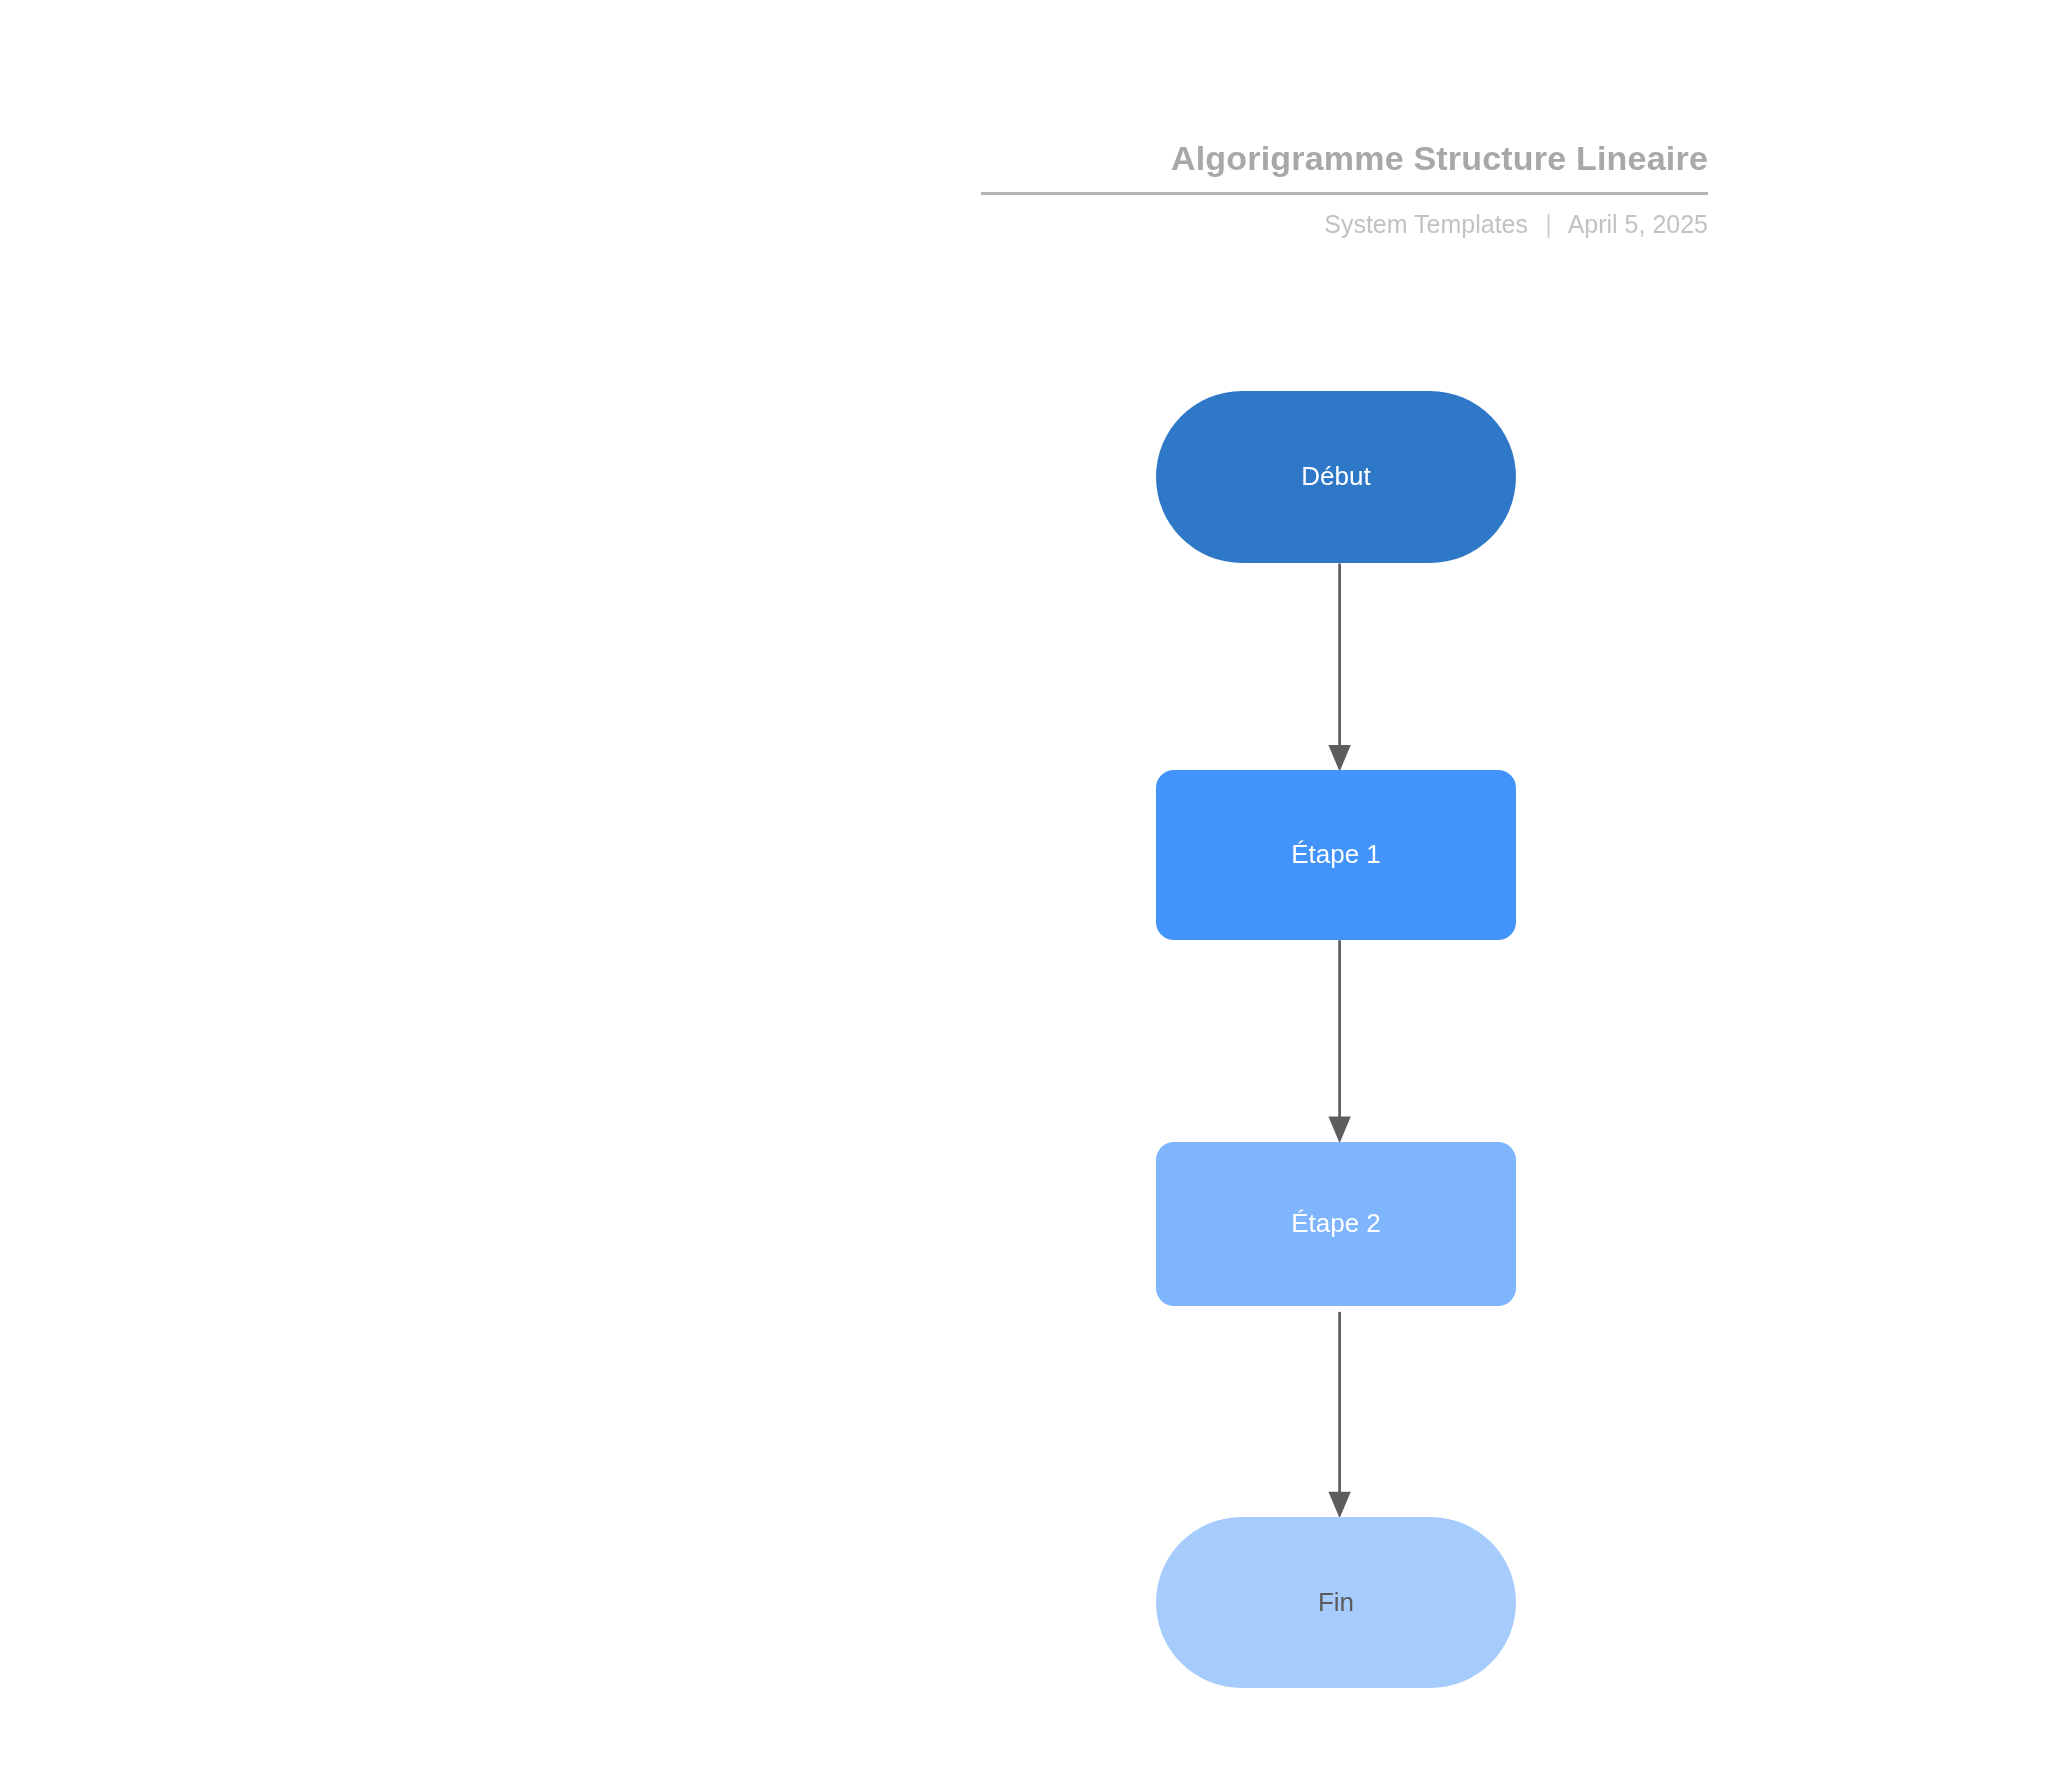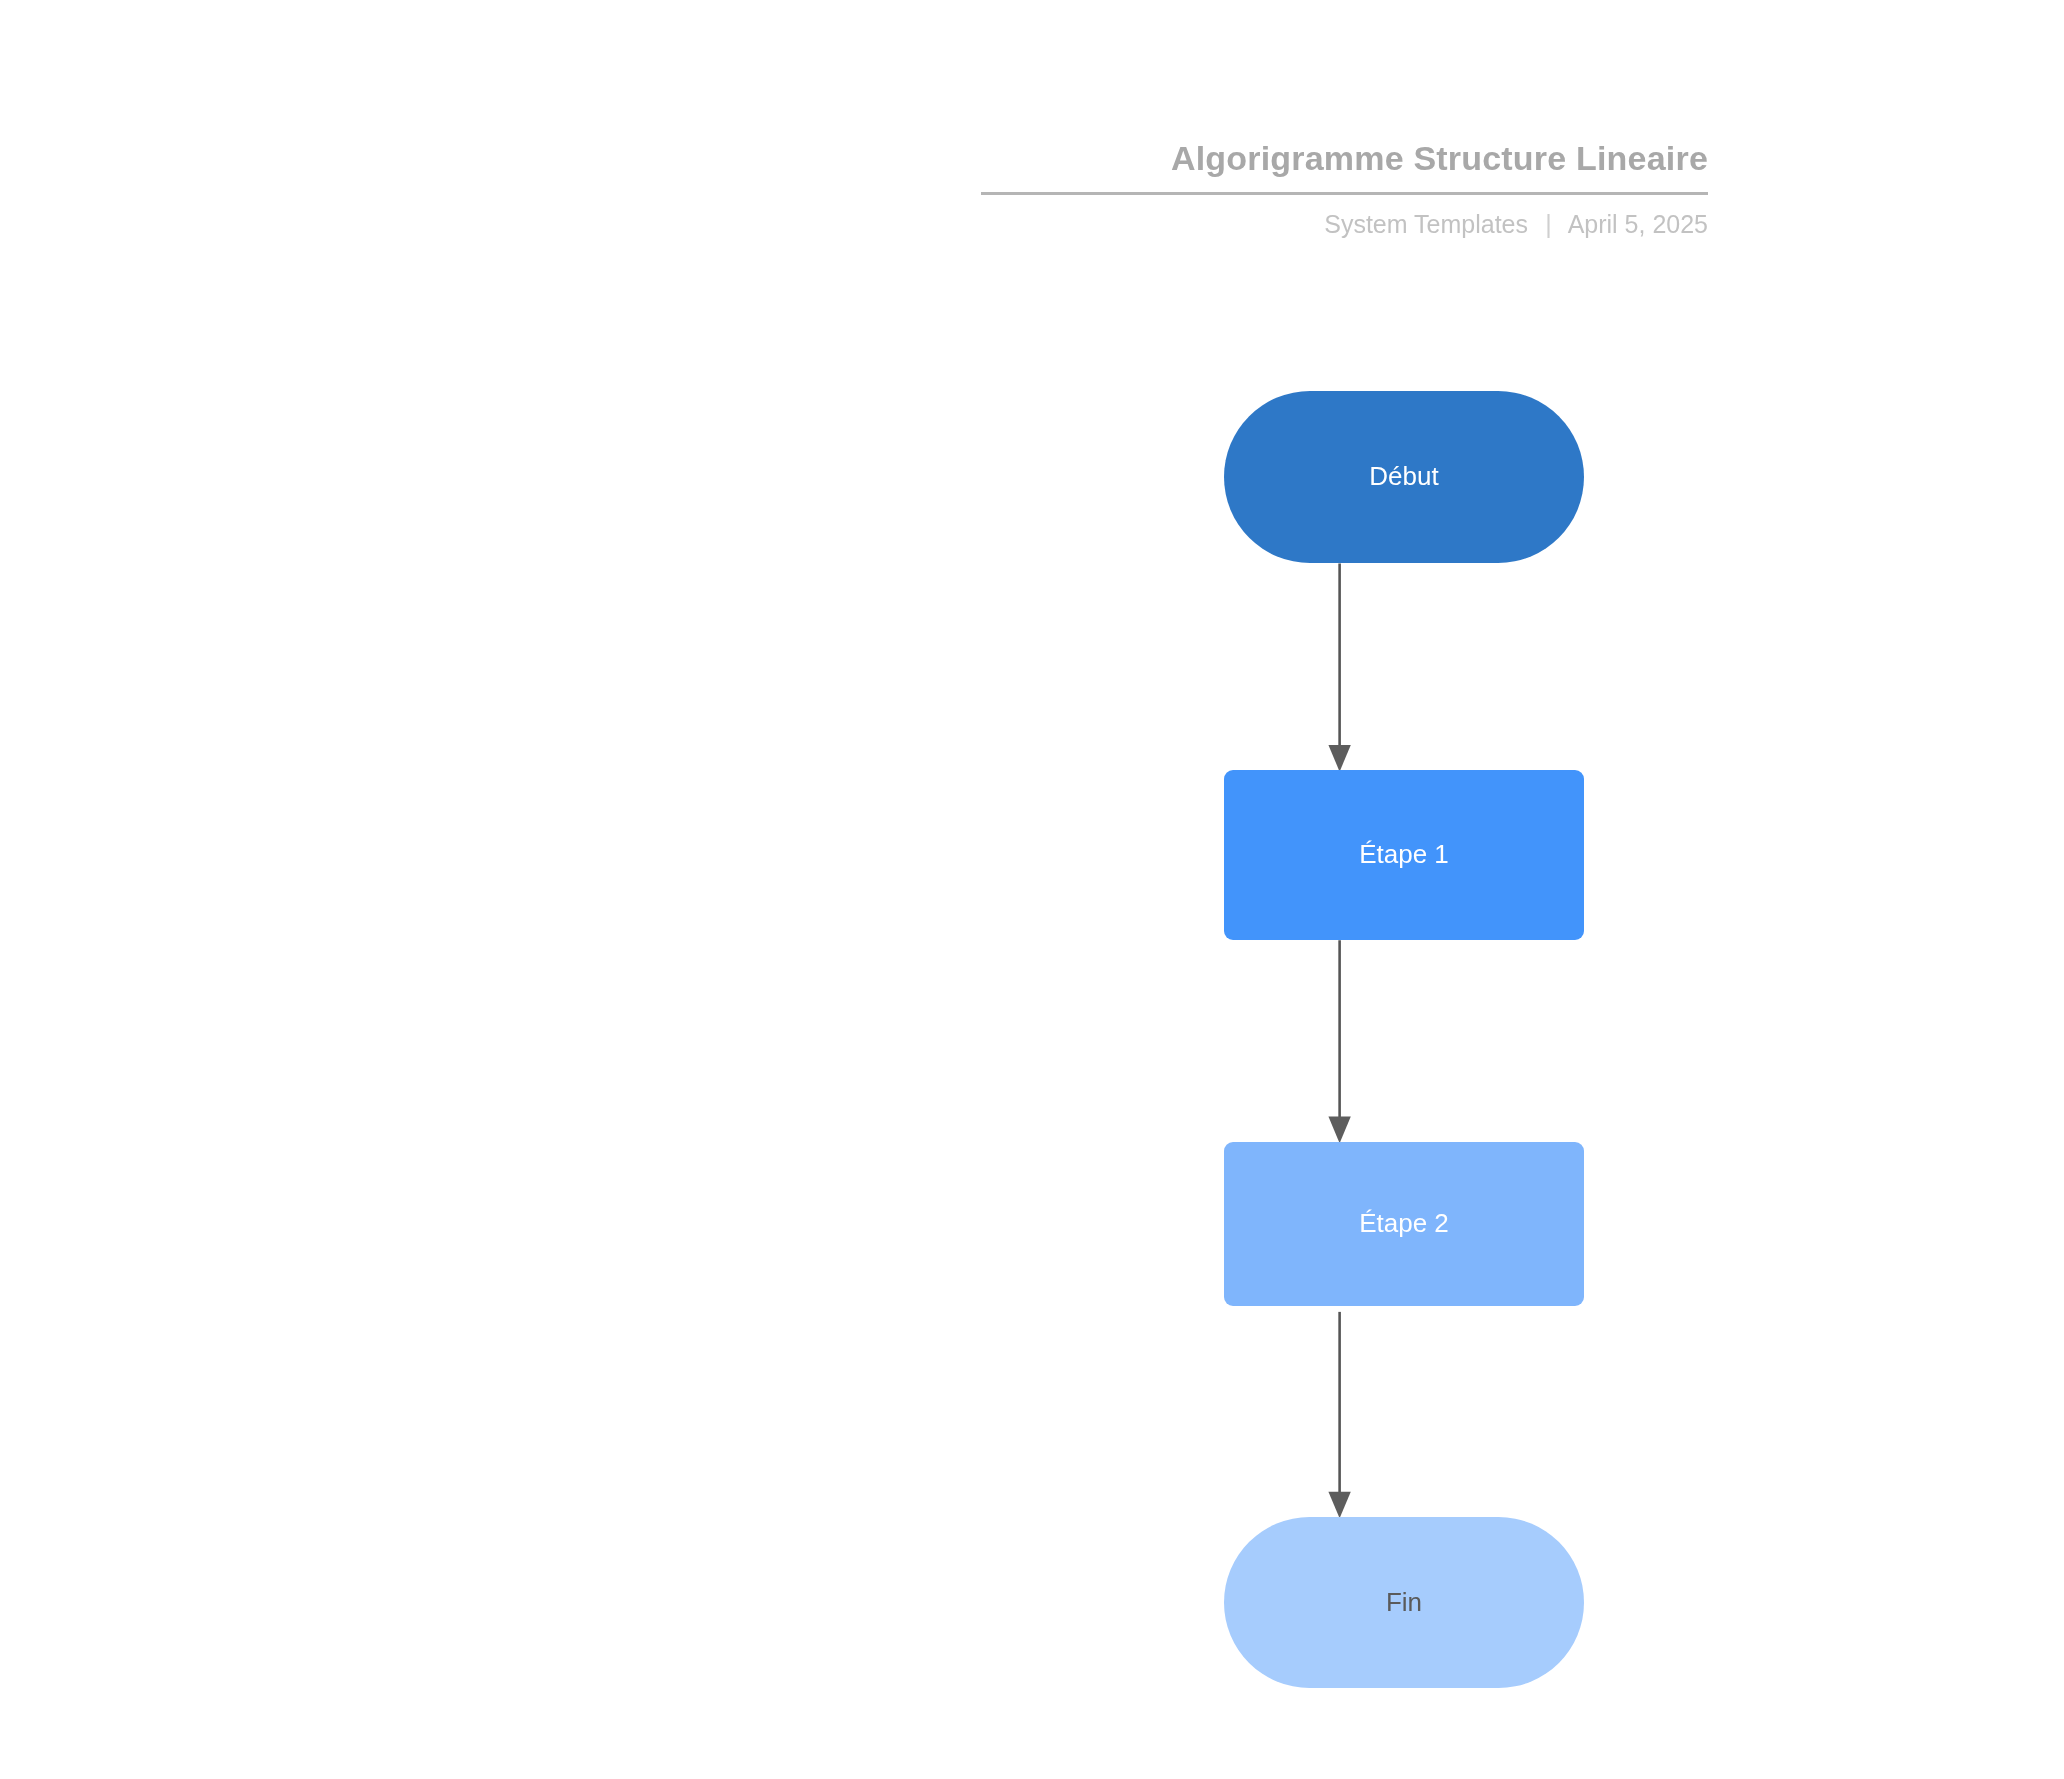--- a/index.html
+++ b/index.html
@@ -54,33 +54,33 @@
   .flow {
     position: absolute;
     left: 0;
     top: 0;
     width: 2065px;
     height: 1779px;
   }
 
   .node {
     position: absolute;
-    left: 1224px;
+    left: 1156px;
     width: 360px;
     display: flex;
     align-items: center;
     justify-content: center;
     box-sizing: border-box;
     font-size: 26px;
     line-height: 1.2;
     text-align: left;
     padding: 0 19px;
   }
   .node.shape-stadium { border-radius: 86px; }
-  .node.shape-rect    { border-radius: 9px; }
+  .node.shape-rect    { border-radius: 18px; }
 
   .node-start { top: 391px;  height: 172px; background: #2E78C7; color: #ffffff; }
   .node-s1    { top: 770px;  height: 170px; background: #4294FB; color: #ffffff; }
   .node-s2    { top: 1142px; height: 164px; background: #7FB5FC; color: #ffffff; }
   .node-end   { top: 1517px; height: 171px; background: #A6CCFD; color: #5a5a5a; }
 
   .connector {
     position: absolute;
     left: 0;
     top: 0;

